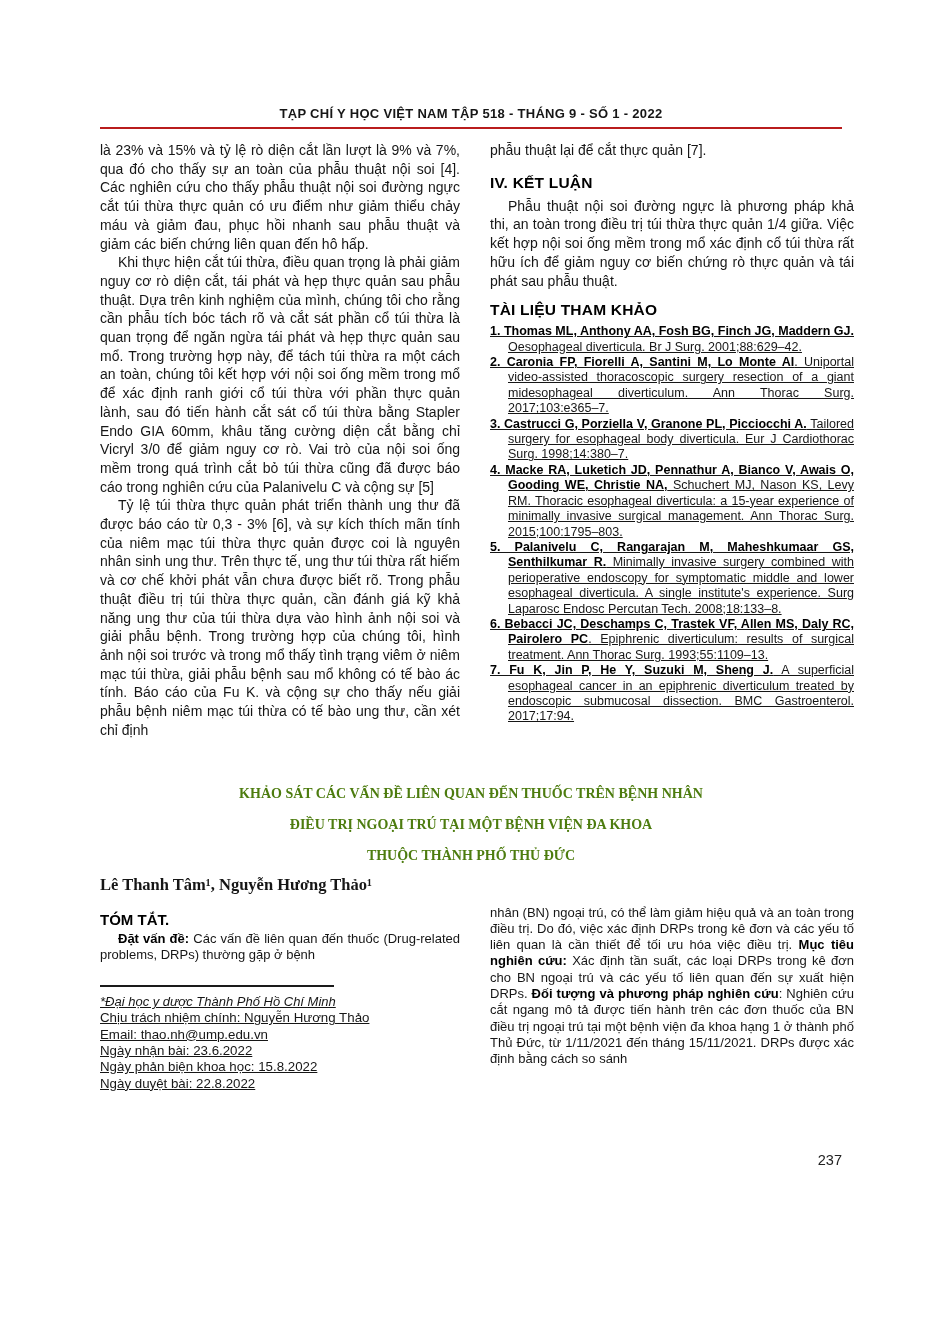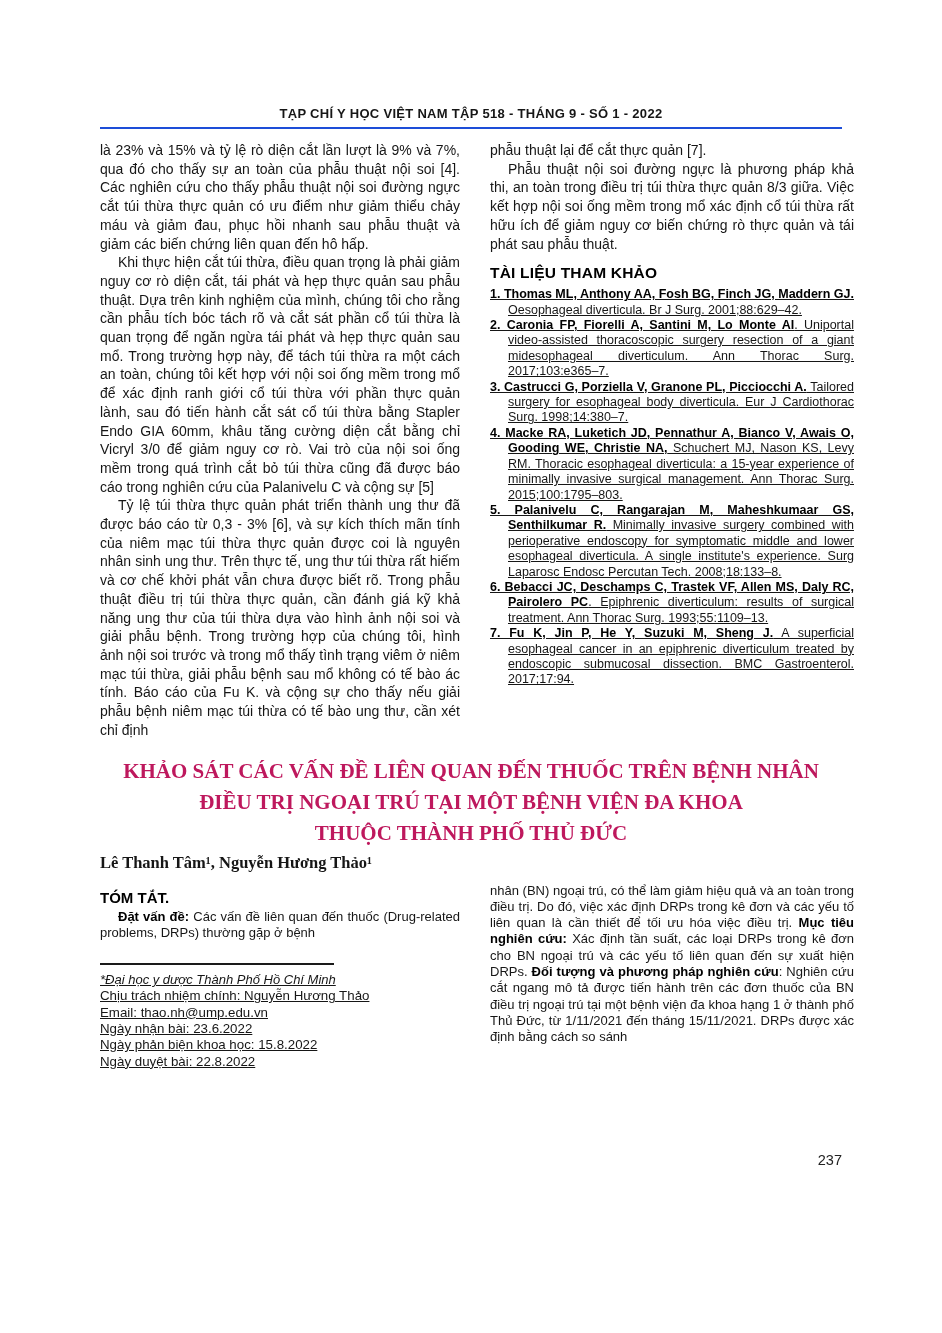--- a/index.html
+++ b/index.html
@@ -15,21 +15,21 @@
     margin-left:100px;
     padding-top:106px;
   }
   
   .masthead {
     text-align:center;
     font-weight:bold;
     font-size:13px;
     letter-spacing:.3px;
     padding-bottom:6px;
-    border-bottom:2px solid #1d4ed8;
+    border-bottom:2px solid #b91c1c;
   }
   
   .cols { display:flex; gap:30px; }
   .col-l { width:360px; flex:none; }
   .col-r { width:364px; flex:none; }
   .row1 { margin-top:12px; }
   .row2 { margin-top:10px; }
 
   
   .body-text p {
@@ -49,26 +49,26 @@
   .refs { margin-top:2px;text-decoration:underline; }
   .ref {
     font-size:12.5px; line-height:15.4px;
     text-align:justify;
     padding-left:18px; text-indent:-18px;
   }
   .ref b { color:#000; }
 
   
   .article2-title {
-    margin-top:16px;
+    margin-top:38px;
     text-align:center;
     font-family:"Liberation Serif","DejaVu Serif",serif;
     font-weight:bold;
-    font-size:21px; line-height:31px;
-    color:#be185d;
+    font-size:14px; line-height:31px;
+    color:#4d7c0f;
   }
   .authors {
     margin-top:4px;
     text-align:left;
     padding-right:6px;
     font-family:"Liberation Serif","DejaVu Serif",serif;
     font-weight:bold;
     font-size:16.5px;
   }
 
@@ -112,21 +112,22 @@
   <div class="cols row1">
     <div class="col-l body-text">
       <p>là 23% và 15% và tỷ lệ rò diện cắt lần lượt là 9% và 7%, qua đó cho thấy sự an toàn của phẫu thuật nội soi [4]. Các nghiên cứu cho thấy phẫu thuật nội soi đường ngực cắt túi thừa thực quản có ưu điểm như giảm thiểu chảy máu và giảm đau, phục hồi nhanh sau phẫu thuật và giảm các biến chứng liên quan đến hô hấp.</p>
       <p class="indent">Khi thực hiện cắt túi thừa, điều quan trọng là phải giảm nguy cơ rò diện cắt, tái phát và hẹp thực quản sau phẫu thuật. Dựa trên kinh nghiệm của mình, chúng tôi cho rằng cần phẫu tích bóc tách rõ và cắt sát phần cổ túi thừa là quan trọng để ngăn ngừa tái phát và hẹp thực quản sau mổ. Trong trường hợp này, để tách túi thừa ra một cách an toàn, chúng tôi kết hợp với nội soi ống mềm trong mổ để xác định ranh giới cổ túi thừa với phần thực quản lành, sau đó tiến hành cắt sát cổ túi thừa bằng Stapler Endo GIA 60mm, khâu tăng cường diện cắt bằng chỉ Vicryl 3/0 để giảm nguy cơ rò. Vai trò của nội soi ống mềm trong quá trình cắt bỏ túi thừa cũng đã được báo cáo trong nghiên cứu của Palanivelu C và cộng sự [5]</p>
       <p class="indent">Tỷ lệ túi thừa thực quản phát triển thành ung thư đã được báo cáo từ 0,3 - 3% [6], và sự kích thích mãn tính của niêm mạc túi thừa thực quản được coi là nguyên nhân sinh ung thư. Trên thực tế, ung thư túi thừa rất hiếm và cơ chế khởi phát vẫn chưa được biết rõ. Trong phẫu thuật điều trị túi thừa thực quản, cần đánh giá kỹ khả năng ung thư của túi thừa dựa vào hình ảnh nội soi và giải phẫu bệnh. Trong trường hợp của chúng tôi, hình ảnh nội soi trước và trong mổ thấy tình trạng viêm ở niêm mạc túi thừa, giải phẫu bệnh sau mổ không có tế bào ác tính. Báo cáo của Fu K. và cộng sự cho thấy nếu giải phẫu bệnh niêm mạc túi thừa có tế bào ung thư, cần xét chỉ định</p>
     </div>
 
     <div class="col-r body-text">
       <p>phẫu thuật lại để cắt thực quản [7].</p>
 
-      <p class="indent">Phẫu thuật nội soi đường ngực là phương pháp khả thi, an toàn trong điều trị túi thừa thực quản 8/3 giữa. Việc kết hợp nội soi ống mềm trong mổ xác định cổ túi thừa rất hữu ích để giảm nguy cơ biến chứng rò thực quản và tái phát sau phẫu thuật.</p>
+      <div class="sec-heading first-heading">IV. KẾT LUẬN</div>
+      <p class="indent">Phẫu thuật nội soi đường ngực là phương pháp khả thi, an toàn trong điều trị túi thừa thực quản 1/4 giữa. Việc kết hợp nội soi ống mềm trong mổ xác định cổ túi thừa rất hữu ích để giảm nguy cơ biến chứng rò thực quản và tái phát sau phẫu thuật.</p>
 
       <div class="sec-heading">TÀI LIỆU THAM KHẢO</div>
       <div class="refs">
         <div class="ref"><b>1. Thomas ML, Anthony AA, Fosh BG, Finch JG, Maddern GJ.</b><span> Oesophageal diverticula. Br J Surg. 2001;88:629–42.</span></div>
         <div class="ref"><b>2. Caronia FP, Fiorelli A, Santini M, Lo Monte AI</b><span>. Uniportal video-assisted thoracoscopic surgery resection of a giant midesophageal diverticulum. Ann Thorac Surg. 2017;103:e365–7.</span></div>
         <div class="ref"><b>3. Castrucci G, Porziella V, Granone PL, Picciocchi A.</b><span> Tailored surgery for esophageal body diverticula. Eur J Cardiothorac Surg. 1998;14:380–7.</span></div>
         <div class="ref"><b>4. Macke RA, Luketich JD, Pennathur A, Bianco V, Awais O, Gooding WE, Christie NA,</b><span> Schuchert MJ, Nason KS, Levy RM. Thoracic esophageal diverticula: a 15-year experience of minimally invasive surgical management. Ann Thorac Surg. 2015;100:1795–803.</span></div>
         <div class="ref"><b>5. Palanivelu C, Rangarajan M, Maheshkumaar GS, Senthilkumar R.</b><span> Minimally invasive surgery combined with perioperative endoscopy for symptomatic middle and lower esophageal diverticula. A single institute's experience. Surg Laparosc Endosc Percutan Tech. 2008;18:133–8.</span></div>
         <div class="ref"><b>6. Bebacci JC, Deschamps C, Trastek VF, Allen MS, Daly RC, Pairolero PC</b><span>. Epiphrenic diverticulum: results of surgical treatment. Ann Thorac Surg. 1993;55:1109–13.</span></div>
         <div class="ref"><b>7. Fu K, Jin P, He Y, Suzuki M, Sheng J.</b><span> A superficial esophageal cancer in an epiphrenic diverticulum treated by endoscopic submucosal dissection. BMC Gastroenterol. 2017;17:94.</span></div>

